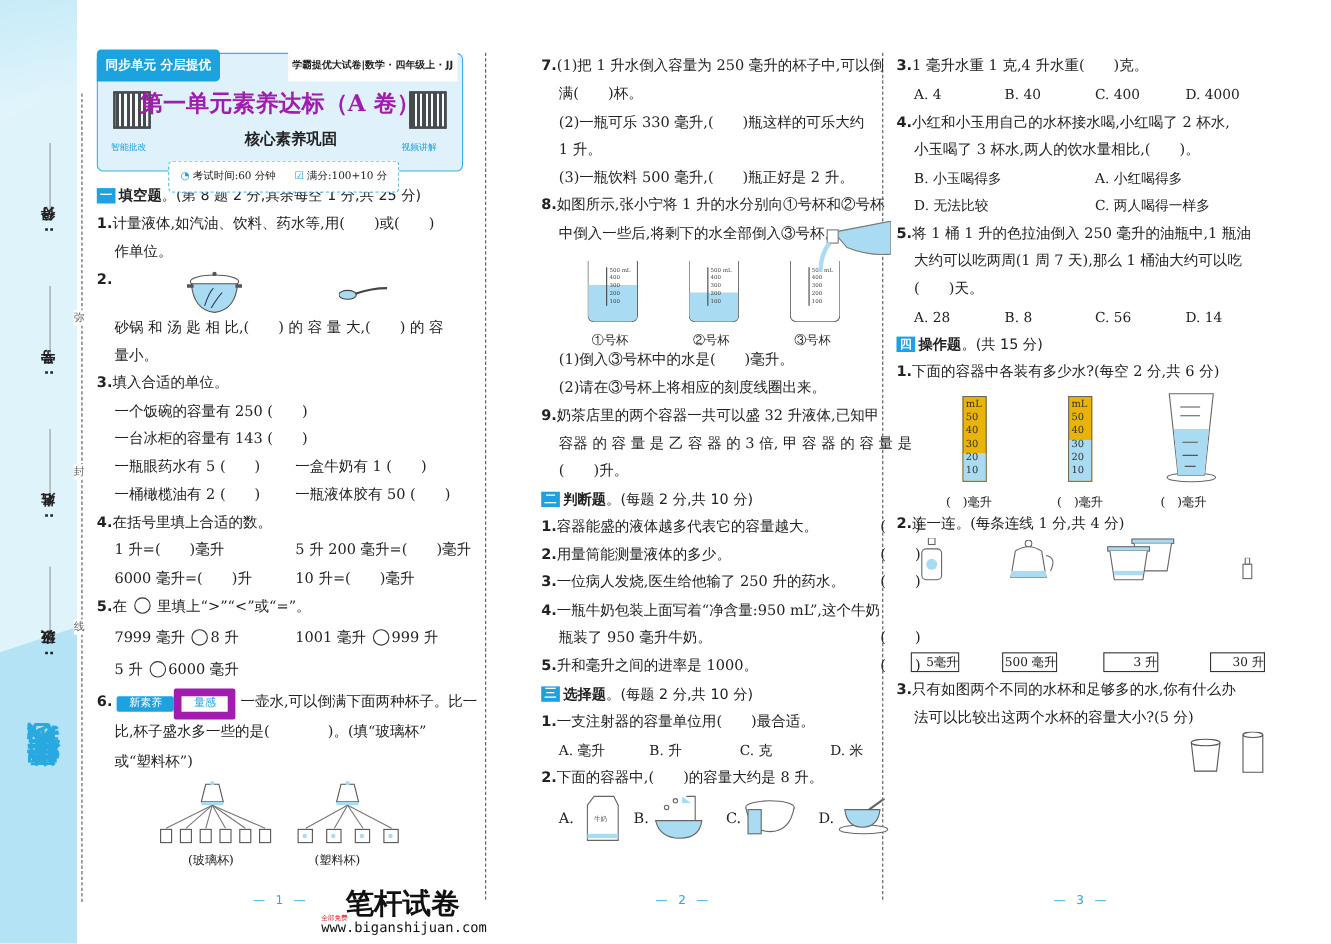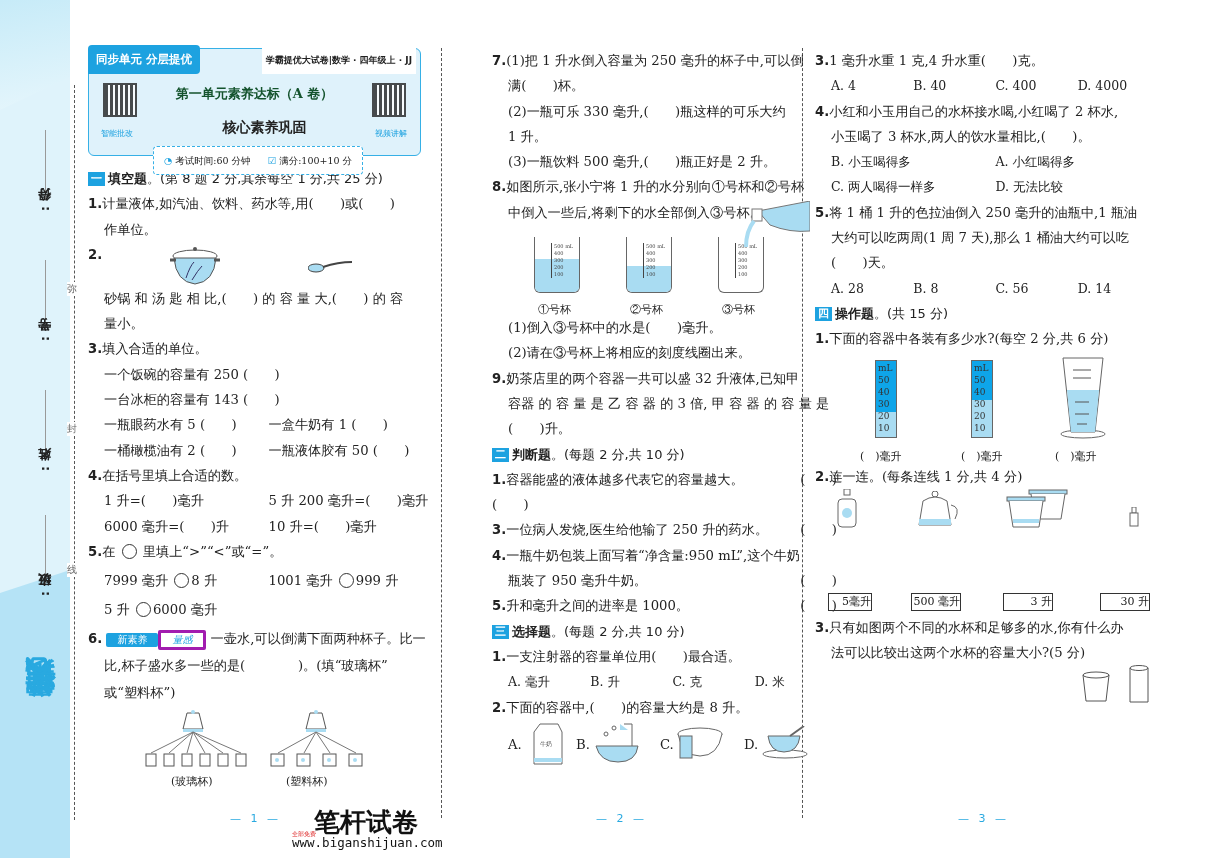--- a/index.html
+++ b/index.html
@@ -32,45 +32,45 @@
   .two-col { display: flex; }
   .two-col > span { width: 50%; }
   .opts { display: flex; padding-left: 16px; font-size: 12.5px; }
   .opts > span { width: 25%; }
   .opts2 > span { width: 50%; }
 
   
   .header-card { position: relative; width: 333px; height: 108px; background: #dff2fb; border: 1.5px solid #36b0e6; border-radius: 6px; margin-bottom: 6px; }
   .hc-tag { position: absolute; left: -1px; top: -4px; background: #1da2e0; color: #fff; font-family: "DejaVu Sans", sans-serif; font-weight: bold; font-size: 11.5px; padding: 2px 8px; border-radius: 4px 4px 4px 0; }
   .hc-top { position: absolute; right: 4px; top: -2px; font-size: 9px; font-family: "DejaVu Sans", sans-serif; font-weight: bold; background: #fff; padding: 1px 4px; }
-  .hc-title { position: absolute; left: 0; right: 0; top: 32px; text-align: center; font-size: 13px; font-weight: bold; color: #14532d; font-family: "DejaVu Serif", serif; }
+  .hc-title { position: absolute; left: 0; right: 0; top: 32px; text-align: center; font-size: 21px; font-weight: bold; color: #a21caf; font-family: "DejaVu Serif", serif; }
   .hc-sub { position: absolute; left: 0; right: 0; top: 66px; text-align: center; font-size: 14px; font-weight: bold; font-family: "DejaVu Sans", sans-serif; margin-left: 20px; }
   .qr { position: absolute; top: 34px; width: 34px; height: 34px; background:
        repeating-linear-gradient(90deg,#222 0 3px,#fff 3px 5px), #222; opacity: .8; border: 2px solid #222; }
   .qr.l { left: 14px; } .qr.r { right: 14px; }
   .qr-cap { position: absolute; top: 72px; font-size: 8px; color: #1da2e0; font-family: "DejaVu Sans", sans-serif; }
-  .qr-cap.l { left: 12px; } .qr-cap.r { right: 13px; }
+  .qr-cap.l { left: 12px; } .qr-cap.r { right: 23px; }
   .hc-meta { position: absolute; left: 64px; top: 97px; background: #fff; border: 1px dashed #36b0e6; border-radius: 4px; padding: 1px 10px; font-size: 9.5px; white-space: nowrap; }
   .hc-meta span { margin-right: 14px; }
 
   .sec-head { white-space: nowrap; height: 25.3px; font-family: "DejaVu Sans", sans-serif; font-size: 13px; }
   .sec-num { display: inline-block; background: #1da2e0; color: #fff; font-weight: bold; font-size: 11px; width: 17px; height: 14px; line-height: 14px; text-align: center; margin-right: 3px; vertical-align: 1px; }
   .sec-title { font-weight: bold; }
   .badge { display: inline-block; background: #1da2e0; color: #fff; font-size: 10px; font-family: "DejaVu Sans", sans-serif; padding: 0 11px; line-height: 14px; border-radius: 2px; }
-  .badge2 { background: #fff; color: #1da2e0; border: 3px solid #a21caf; font-style: italic; }
+  .badge2 { background: #fff; color: #1da2e0; border: 7px solid #a21caf; }
   .circle { display: inline-block; width: 15px; height: 15px; border: 1px solid #333; border-radius: 50%; vertical-align: -3px; margin: 0 2px; }
 
   .img-box { position: relative; }
   .fig-label { position: absolute; font-size: 11px; }
 
   .beaker { position: absolute; width: 46px; height: 56px; border: 1.3px solid #666; border-top: none; border-radius: 0 0 6px 6px; }
   .beaker .water { position: absolute; left: 0; right: 0; bottom: 0; background: #a9dcf2; border-radius: 0 0 5px 5px; }
   .beaker .scale { position: absolute; left: 16px; top: 6px; font-size: 5px; line-height: 7px; color: #444; border-left: 1px solid #444; padding-left: 2px; }
 
-  .cyl { position: absolute; width: 22px; height: 78px; border: 1.3px solid #666; background: #0ea5e9; }
+  .cyl { position: absolute; width: 22px; height: 78px; border: 1.3px solid #666; background: #eab308; }
   .cyl .water { position: absolute; left: 0; right: 0; bottom: 0; background: #a9dcf2; }
   .cyl .scale { position: absolute; left: 2px; top: 1px; font-size: 9px; line-height: 12px; color: #333; }
 
   .unit-box { position: absolute; border: 1px solid #333; font-size: 11px; height: 18px; line-height: 16px; text-align: right; }
 
   .page-num { position: absolute; top: 812px; font-family: "DejaVu Sans", sans-serif; font-size: 11px; color: #29a9e0; letter-spacing: 3px; }
 
   .watermark { position: absolute; left: 292px; top: 808px; }
   .wm-big { font-family: "DejaVu Sans", sans-serif; font-size: 26px; font-weight: bold; color: #111; margin-left: 22px; line-height: 28px; }
   .wm-red { position: absolute; left: 0; top: 22px; font-size: 6px; color: #d22; }
@@ -282,20 +282,21 @@
   <div class="row indent">(　　)升。</div>
 
   <div class="sec-head">
     <span class="sec-num">二</span><span class="sec-title">判断题</span><span>。(每题 2 分,共 10 分)</span>
   </div>
   <div class="row between">
       <span><span class="qn">1.</span><span>容器能盛的液体越多代表它的容量越大。</span></span>
       <span>(　　)</span>
     </div>
   <div class="row between">
+      <span><span class="qn">2.</span><span>用量筒能测量液体的多少。</span></span>
       <span>(　　)</span>
     </div>
   <div class="row between">
       <span><span class="qn">3.</span><span>一位病人发烧,医生给他输了 250 升的药水。</span></span>
       <span>(　　)</span>
     </div>
   <div class="row"><span class="qn">4.</span><span>一瓶牛奶包装上面写着“净含量:950 mL”,这个牛奶</span></div>
   <div class="row between indent">
       <span>瓶装了 950 毫升牛奶。</span>
       <span>(　　)</span>
@@ -354,22 +355,22 @@
       <span>C. 400</span>
       <span>D. 4000</span>
     </div>
   <div class="row"><span class="qn">4.</span><span>小红和小玉用自己的水杯接水喝,小红喝了 2 杯水,</span></div>
   <div class="row indent">小玉喝了 3 杯水,两人的饮水量相比,(　　)。</div>
   <div class="row opts opts2">
       <span>B. 小玉喝得多</span>
       <span>A. 小红喝得多</span>
     </div>
   <div class="row opts opts2">
+      <span>D. 无法比较</span>
       <span>C. 两人喝得一样多</span>
-      <span>D. 无法比较</span>
     </div>
   <div class="row"><span class="qn">5.</span><span>将 1 桶 1 升的色拉油倒入 250 毫升的油瓶中,1 瓶油</span></div>
   <div class="row indent">大约可以吃两周(1 周 7 天),那么 1 桶油大约可以吃</div>
   <div class="row indent">(　　)天。</div>
   <div class="row opts">
       <span>A. 28</span>
       <span>B. 8</span>
       <span>C. 56</span>
       <span>D. 14</span>
     </div>

